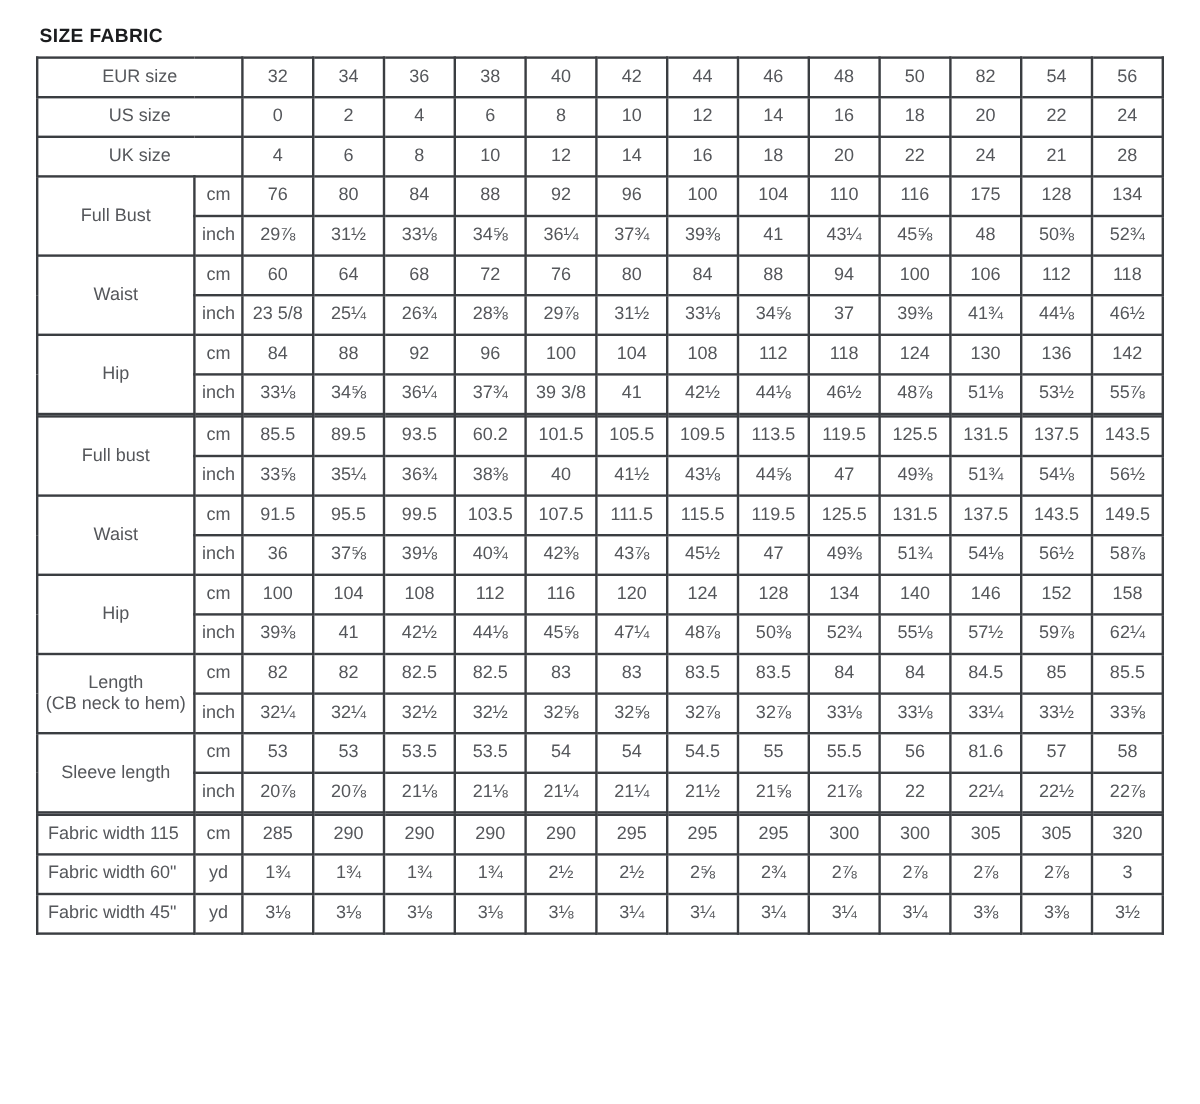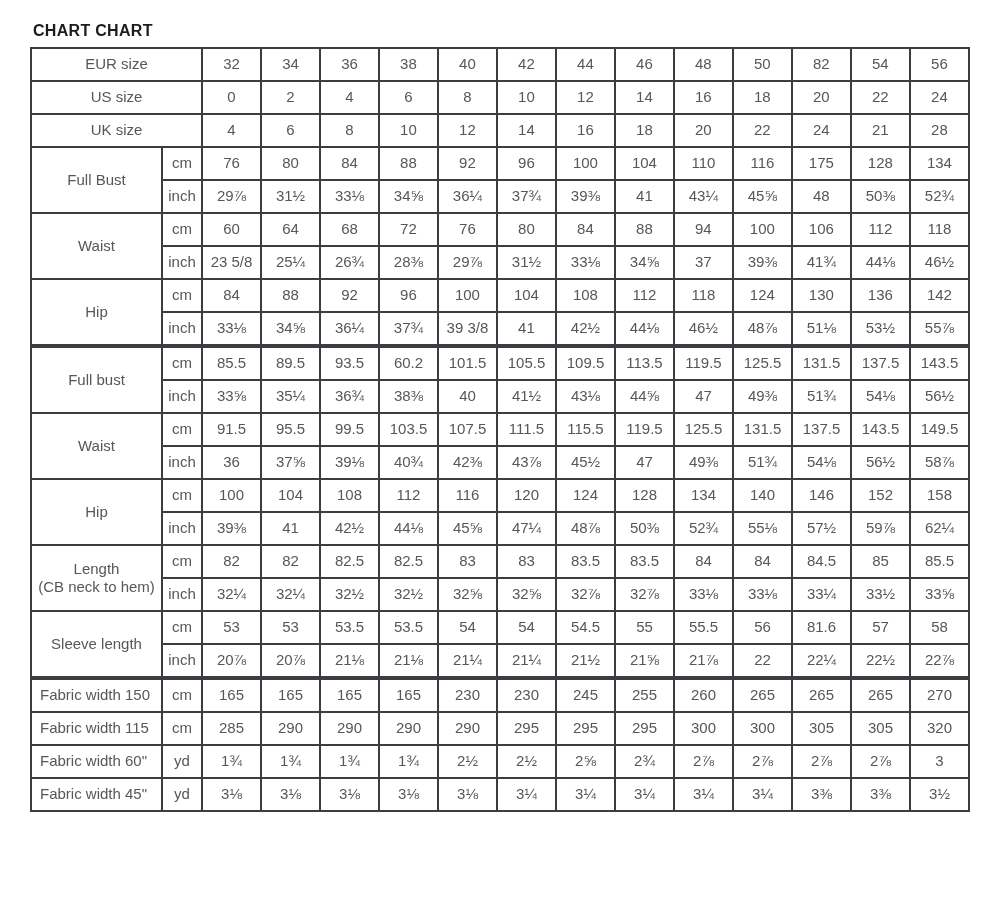--- a/index.html
+++ b/index.html
@@ -41,21 +41,21 @@
     padding-left: 8px;
   }
   col.c-label { width: 131px; }
   col.c-unit  { width: 40px; }
 </style>
 </head>
 <body>
 
 <div class="page">
 
-  <h2 class="section-title">CHART CHART</h2>
+  <h2 class="section-title">SIZE FABRIC</h2>
   <table class="grid">
     <colgroup>
       <col class="c-label">
         <col class="c-unit">
       <col>
         <col>
         <col>
         <col>
         <col>
         <col>
@@ -418,37 +418,20 @@
         <col>
         <col>
         <col>
         <col>
         <col>
         <col>
         <col>
         <col>
     </colgroup>
     <tbody id="tbody-fabric">
-        <tr>
-          <td class="label-left">Fabric width 150</td>
-          <td>cm</td>
-          <td>165</td>
-          <td>165</td>
-          <td>165</td>
-          <td>165</td>
-          <td>230</td>
-          <td>230</td>
-          <td>245</td>
-          <td>255</td>
-          <td>260</td>
-          <td>265</td>
-          <td>265</td>
-          <td>265</td>
-          <td>270</td>
-        </tr>
         <tr>
           <td class="label-left">Fabric width 115</td>
           <td>cm</td>
           <td>285</td>
           <td>290</td>
           <td>290</td>
           <td>290</td>
           <td>290</td>
           <td>295</td>
           <td>295</td>

